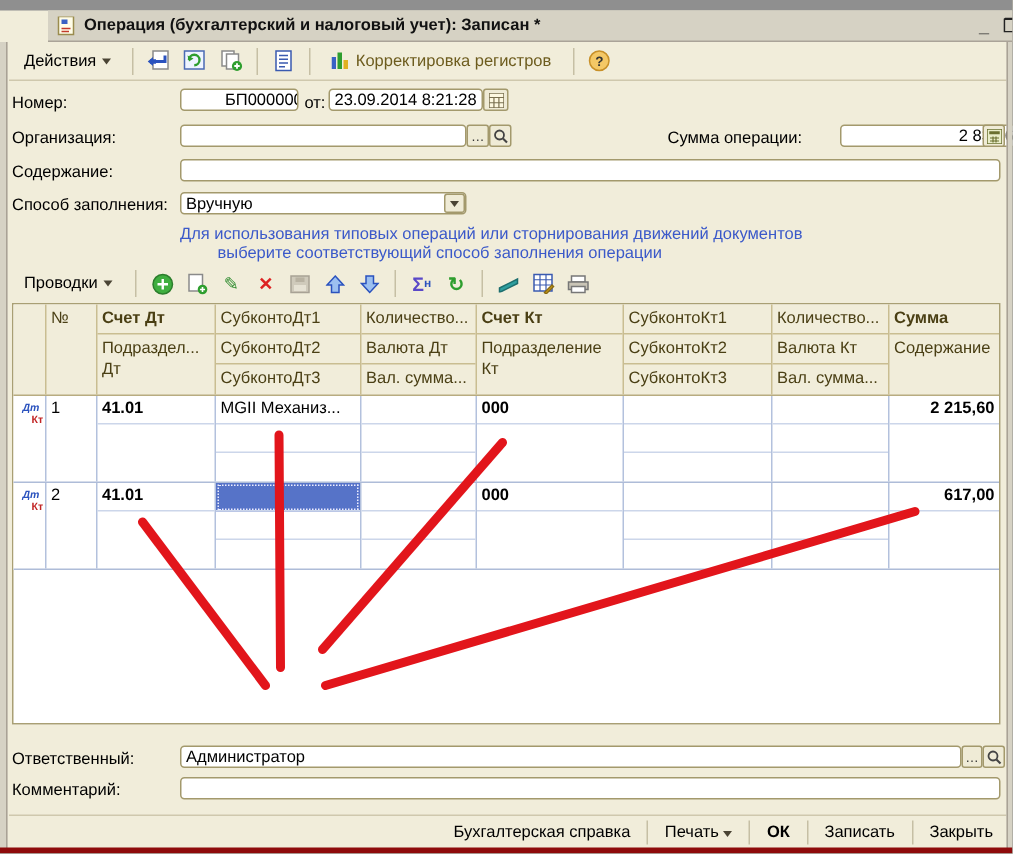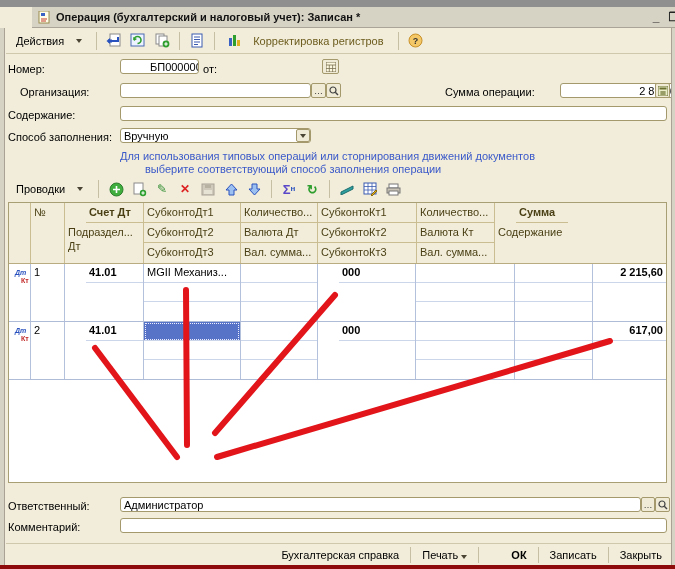--- a/index.html
+++ b/index.html
@@ -12,21 +12,21 @@
             border-bottom:1px solid #aaa398;display:flex;align-items:center;padding:0 6px;margin-left:32px;}
   .titlebar .ttl{font-weight:bold;margin-left:5px;color:#111;flex:1;white-space:nowrap;overflow:hidden;}
   .winbtn{width:18px;text-align:center;font-weight:bold;color:#222;cursor:default;font-size:12px;}
   .side-l{position:absolute;left:0;top:28px;width:5px;height:538px;background:#d6d2c4;border-right:1px solid #a9a295;}
   .side-r{position:absolute;right:0;top:28px;width:4px;height:538px;background:#d6d2c4;border-left:1px solid #a9a295;}
   .red-strip{position:absolute;left:0;top:565px;width:675px;height:4px;background:#8e0b0b;}
   
   .toolbar{position:absolute;left:6px;top:28px;width:665px;height:26px;border-bottom:1px solid #cfc8ad;
            display:flex;align-items:center;gap:4px;padding:0 3px;}
   .tsep{width:1px;height:18px;background:#c6bfa4;margin:0 3px;}
-  .menu-btn{display:inline-flex;align-items:center;gap:12px;padding:2px 6px;border:1px solid transparent;border-radius:2px;}
+  .menu-btn{display:inline-flex;align-items:center;gap:4px;padding:2px 6px;border:1px solid transparent;border-radius:2px;}
   .dd-arrow{width:0;height:0;border-left:3px solid transparent;border-right:3px solid transparent;border-top:4px solid #4a4434;}
   .ticon{width:20px;height:18px;display:inline-flex;align-items:center;justify-content:center;}
   .kor-label{color:#6d5c1e;}
   
   .lbl{position:absolute;color:#000;white-space:nowrap;}
   .fld{position:absolute;height:15px;background:#fff;border:1px solid #a3996c;border-radius:3px;
        padding:1px 3px;font-size:11px;white-space:nowrap;overflow:hidden;}
   .fld.ralign{text-align:right;}
   .sqbtn{position:absolute;height:15px;background:#efebd6;border:1px solid #a3996c;border-radius:2px;
          display:flex;align-items:center;justify-content:center;font-size:9px;color:#333;}
@@ -37,21 +37,21 @@
   
   .panel{position:absolute;left:8px;top:202px;width:659px;height:281px;background:#fff;border:1px solid #a99f74;}
   .thead{display:flex;background:#f1edda;}
   .col{border-right:1px solid #c9bd91;}
   .trow .col{border-right:1px solid #b3c1dd;}
   .hc{padding:2px 3px;font-size:11px;color:#4a3f14;border-bottom:1px solid #c9bd91;height:20px;
       overflow:hidden;white-space:pre-line;line-height:1.3;}
   .hc.tall{height:40px;border-bottom:none;}
   .hc.last{border-bottom:none;}
   .thead{border-bottom:1px solid #b8ac80;}
-  .b{font-weight:bold;margin-left:21px;}
+  .b{font-weight:bold;}
   .trow{display:flex;border-bottom:1px solid #aebcd8;background:#fff;}
   .bc{padding:2px 3px;font-size:11px;color:#000;height:19px;border-bottom:1px solid #ccd6ea;
       overflow:hidden;white-space:nowrap;}
   .bc.tall{height:38px;border-bottom:none;}
   .bc.last{border-bottom:none;}
   .bc.num{height:57px;border-bottom:none;}
   .bc.sum{text-align:right;font-weight:bold;}
   .sel{background:#5673c8;outline:1px dotted #eef;outline-offset:-2px;}
   .c1{width:22px;} .c2{width:34px;} .c3{width:79px;} .c4{width:97px;} .c5{width:77px;}
   .c6{width:98px;} .c7{width:99px;} .c8{width:78px;} .c9{width:73px;border-right:none !important;}
@@ -143,28 +143,29 @@
       <svg width="15" height="15">
           <circle cx="7.5" cy="7.5" r="6.5" fill="#f4c866" stroke="#c89028"></circle>
           <text x="7.5" y="11" font-size="9" font-weight="bold" text-anchor="middle" fill="#333" font-family="Liberation Sans">?</text>
         </svg>
     </span>
   </div>
 
   <span class="lbl" style="left:8px;top:63px;">Номер:</span>
   <span class="fld" style="left:120px;top:59px;width:79px;padding-left:29px;">БП000000002</span>
   <span class="lbl" style="left:203px;top:63px;">от:</span>
+  <span class="fld" style="left:219px;top:59px;width:103px;">23.09.2014 8:21:28</span>
   <span class="sqbtn" style="left:322px;top:59px;width:17px;">
     <svg width="10" height="10">
         <rect x="0" y="0" width="10" height="10" fill="#fdf8e0" stroke="#7a7050"></rect>
         <path d="M0 3 H10 M3.3 3 V10 M6.6 3 V10 M0 6.5 H10" stroke="#7a7050" stroke-width="0.8"></path>
       </svg>
   </span>
 
-  <span class="lbl" style="left:20px;top:86px;text-align:right;">Организация:</span>
+  <span class="lbl" style="left:8px;top:86px;text-align:right;">Организация:</span>
   <span class="fld" style="left:120px;top:83px;width:191px;"></span>
   <span class="sqbtn" style="left:311px;top:83px;width:15px;">…</span>
   <span class="sqbtn" style="left:326px;top:83px;width:15px;">
     <svg width="10" height="10">
         <circle cx="4" cy="4" r="3" fill="none" stroke="#444" stroke-width="1.2"></circle>
         <path d="M6.3 6.3 L9 9" stroke="#444" stroke-width="1.4"></path>
       </svg>
   </span>
   <span class="lbl" style="left:445px;top:86px;">Сумма операции:</span>
   <span class="fld ralign" style="left:528px;top:83px;width:126px;margin-left:32px;">2 832,60</span>
@@ -272,20 +273,25 @@
       <div class="col c4">
         <div class="hc">СубконтоДт1</div>
         <div class="hc">СубконтоДт2</div>
         <div class="hc last">СубконтоДт3</div>
       </div>
       <div class="col c5">
         <div class="hc">Количество...</div>
         <div class="hc">Валюта Дт</div>
         <div class="hc last">Вал. сумма...</div>
       </div>
+      <div class="col c6">
+        <div class="hc b">Счет Кт</div>
+        <div class="hc tall">Подразделение
+Кт</div>
+      </div>
       <div class="col c7">
         <div class="hc">СубконтоКт1</div>
         <div class="hc">СубконтоКт2</div>
         <div class="hc last">СубконтоКт3</div>
       </div>
       <div class="col c8">
         <div class="hc">Количество...</div>
         <div class="hc">Валюта Кт</div>
         <div class="hc last">Вал. сумма...</div>
       </div>

